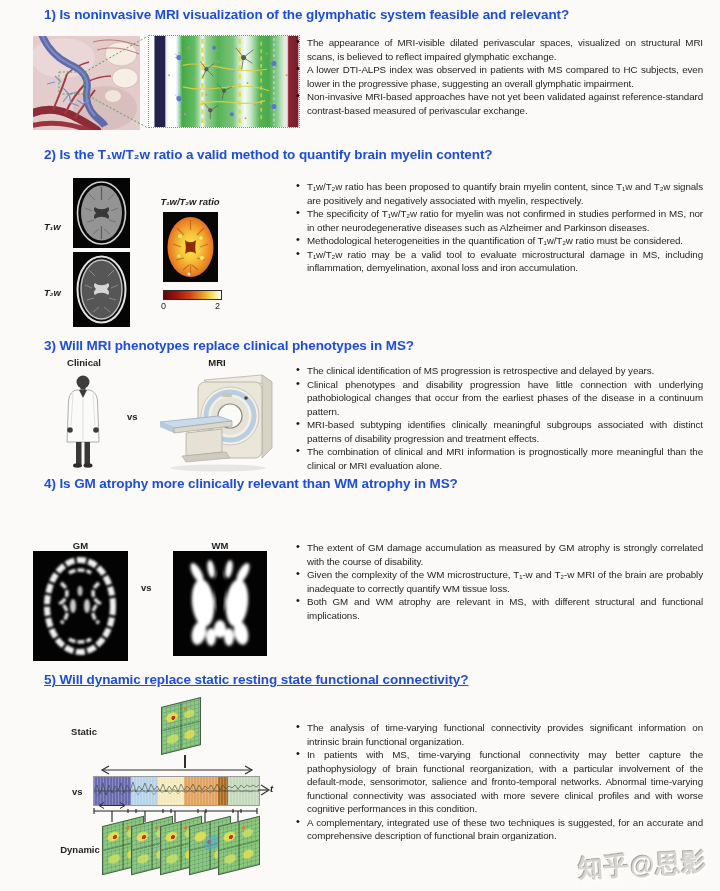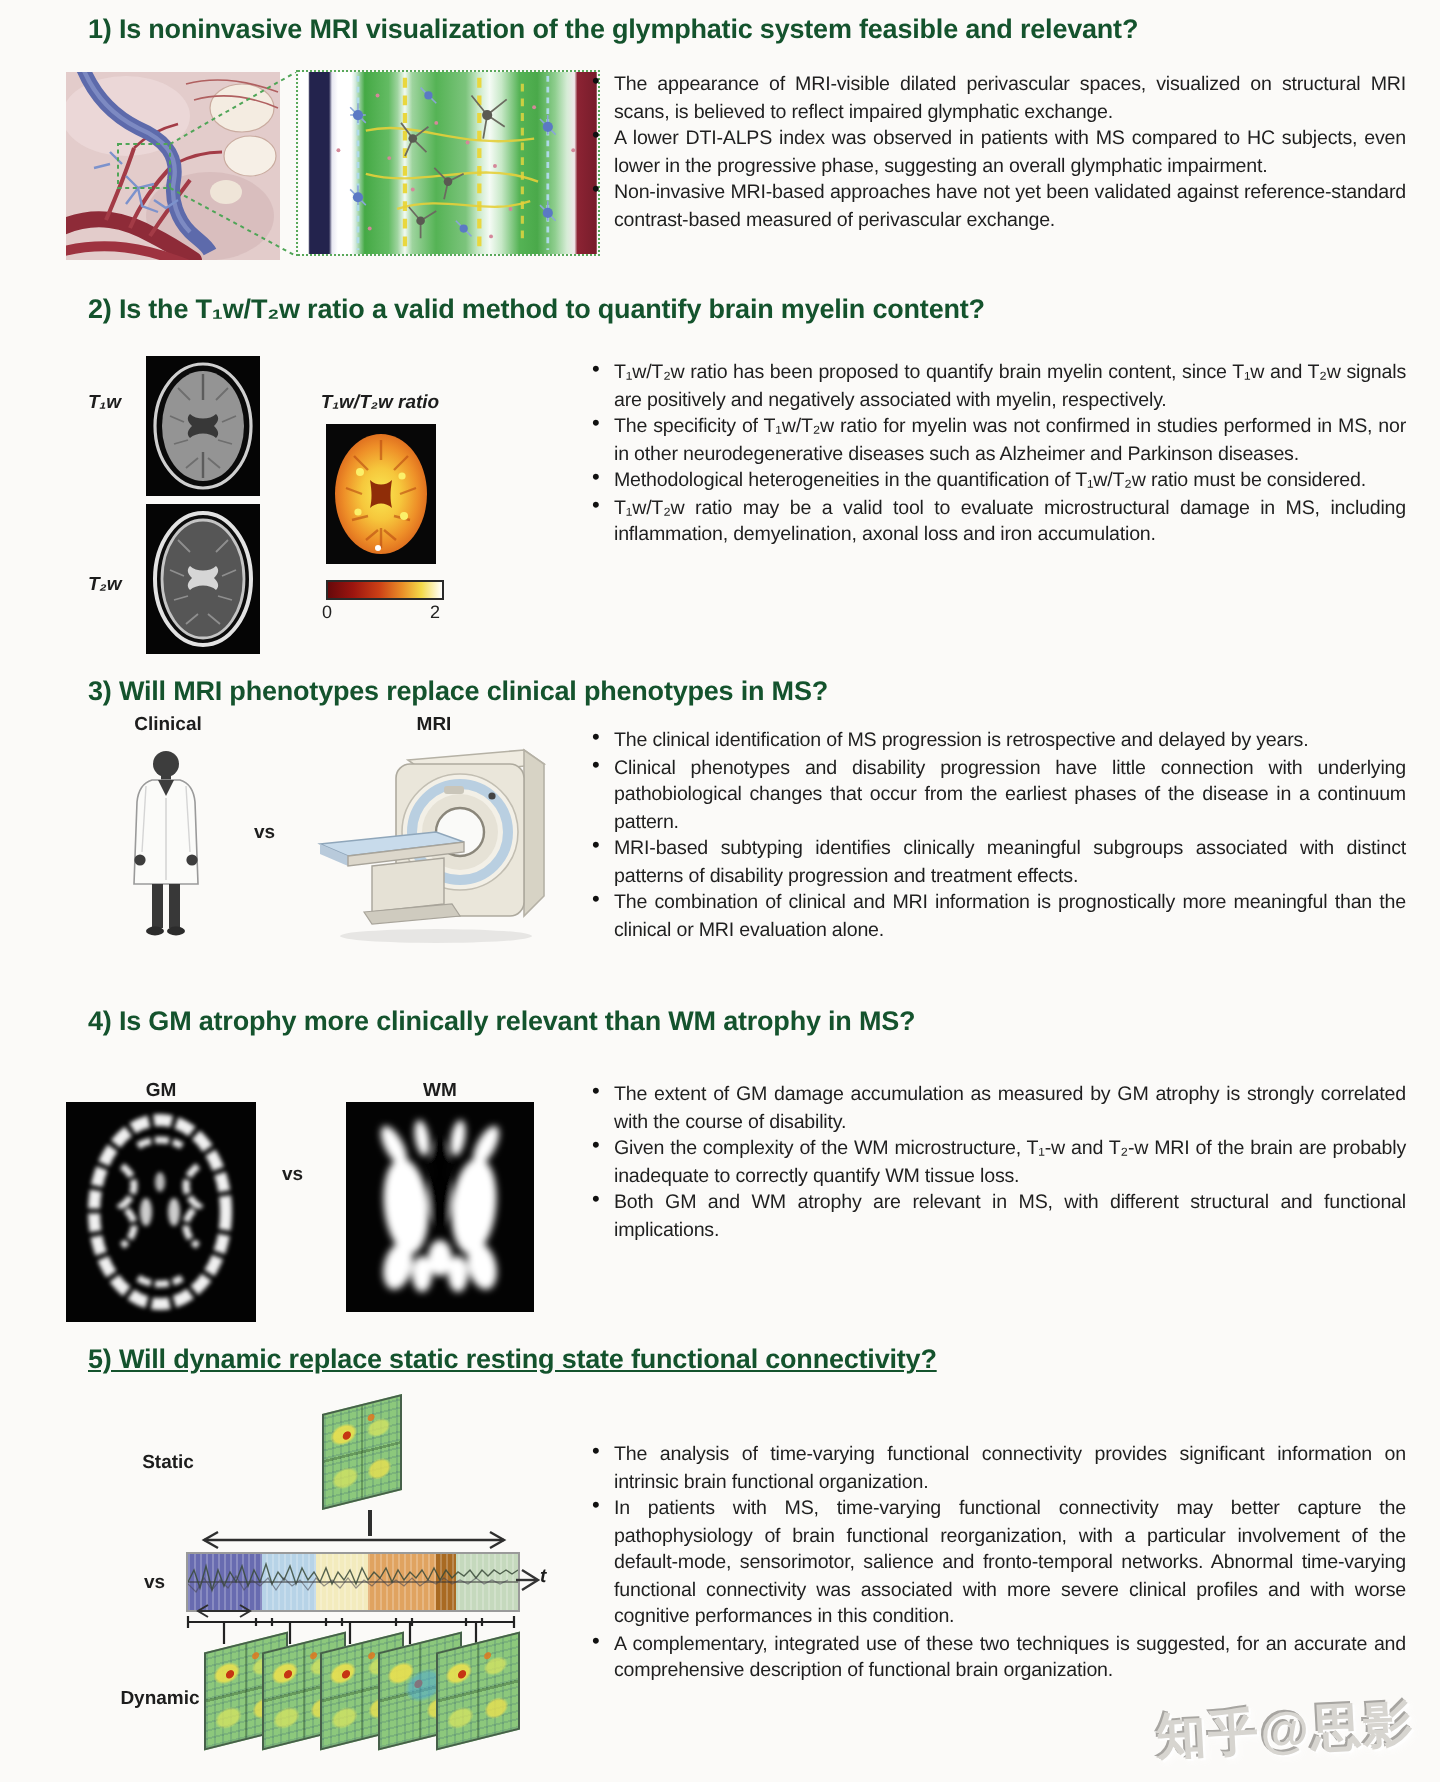--- a/index.html
+++ b/index.html
@@ -1,20 +1,20 @@
 <!DOCTYPE html>
 <html><head>
 <meta charset="utf-8">
 <style>
   html,body{margin:0;padding:0;background:#e9e7e4;}
   .page{position:relative;width:720px;height:891px;background:#fbfaf8;
         font-family:"Liberation Sans",sans-serif;overflow:hidden;}
   .grp{position:absolute;inset:0;}
   .hdr{position:absolute;left:44px;margin:0;font-size:13.5px;font-weight:bold;
-       color:#14532d;letter-spacing:-0.1px;white-space:nowrap;}
+       color:#1d4ed8;letter-spacing:-0.1px;white-space:nowrap;}
   .bullets{position:absolute;left:293px;width:396px;margin:0;padding:0 0 0 14px;
        list-style:none;font-size:9.8px;line-height:13.5px;color:#1f1f1f;
        text-align:justify;letter-spacing:-0.1px;}
   .bullets li{position:relative;}
   .bullets li::before{content:"\2022";position:absolute;left:-11px;top:-1px;font-size:11px;color:#111;}
   .figlabel{position:absolute;font-size:9.5px;font-weight:bold;color:#1d1d1d;}
   .ctr{text-align:center;}
   .it{font-style:italic;}
   .abs{position:absolute;}
   .micro{border:1.6px dotted #58a85a;box-sizing:border-box;}
@@ -164,21 +164,21 @@
     <ul class="bullets" style="top:36px;">
         <li>The appearance of MRI-visible dilated perivascular spaces, visualized on structural MRI scans, is believed to reflect impaired glymphatic exchange.</li>
         <li>A lower DTI-ALPS index was observed in patients with MS compared to HC subjects, even lower in the progressive phase, suggesting an overall glymphatic impairment.</li>
         <li>Non-invasive MRI-based approaches have not yet been validated against reference-standard contrast-based measured of perivascular exchange.</li>
       </ul>
   </div>
 
   <div class="grp">
     <h2 class="hdr" style="top:147px;">2) Is the T₁w/T₂w ratio a valid method to quantify brain myelin content?</h2>
 
-    <div class="figlabel it" style="left:44px;top:196px;">T₁w</div>
+    <div class="figlabel it" style="left:44px;top:221px;">T₁w</div>
     <svg class="abs" style="left:73px;top:178px;" width="57" height="70" viewBox="0 0 57 70">
       <rect width="57" height="70" fill="#050505"></rect>
       <ellipse cx="28.5" cy="35" rx="24" ry="31" fill="#0a0a0a" stroke="#cfcfcf" stroke-width="1.6"></ellipse>
       <ellipse cx="28.5" cy="35" rx="20.5" ry="27.5" fill="#949494"></ellipse>
       <path d="M28.5,9 V22 M28.5,48 V61" stroke="#5c5c5c" stroke-width="1.2"></path>
       <g stroke="#6e6e6e" stroke-width=".9" fill="none">
         <path d="M16,16 l6,6 M41,16 l-6,6 M12,30 l7,3 M45,30 l-7,3 M14,44 l7,-2 M43,44 l-7,-2 M20,56 l6,-5 M37,56 l-6,-5"></path>
       </g>
       <path d="M22,29 C25,32 32,32 35,29 C37,31 36,33 34,35 C36,37 37,39 35,41 C32,38 25,38 22,41 C20,39 21,37 23,35 C21,33 20,31 22,29 Z" fill="#383838"></path>
     </svg>
@@ -272,21 +272,21 @@
 
     <ul class="bullets" style="top:364px;">
         <li>The clinical identification of MS progression is retrospective and delayed by years.</li>
         <li>Clinical phenotypes and disability progression have little connection with underlying pathobiological changes that occur from the earliest phases of the disease in a continuum pattern.</li>
         <li>MRI-based subtyping identifies clinically meaningful subgroups associated with distinct patterns of disability progression and treatment effects.</li>
         <li>The combination of clinical and MRI information is prognostically more meaningful than the clinical or MRI evaluation alone.</li>
       </ul>
   </div>
 
   <div class="grp">
-    <h2 class="hdr" style="top:503px;text-align:right;">4) Is GM atrophy more clinically relevant than WM atrophy in MS?</h2>
+    <h2 class="hdr" style="top:476px;text-align:right;">4) Is GM atrophy more clinically relevant than WM atrophy in MS?</h2>
 
     <div class="figlabel ctr" style="left:33px;top:540px;width:95px;">GM</div>
     <svg class="abs" style="left:33px;top:551px;" width="95" height="110" viewBox="0 0 95 110">
       <defs>
           <filter id="gmblur">
             <feGaussianBlur stdDeviation="1.1"></feGaussianBlur>
           </filter>
         </defs>
       <rect width="95" height="110" fill="#030303"></rect>
       <g filter="url(#gmblur)">

